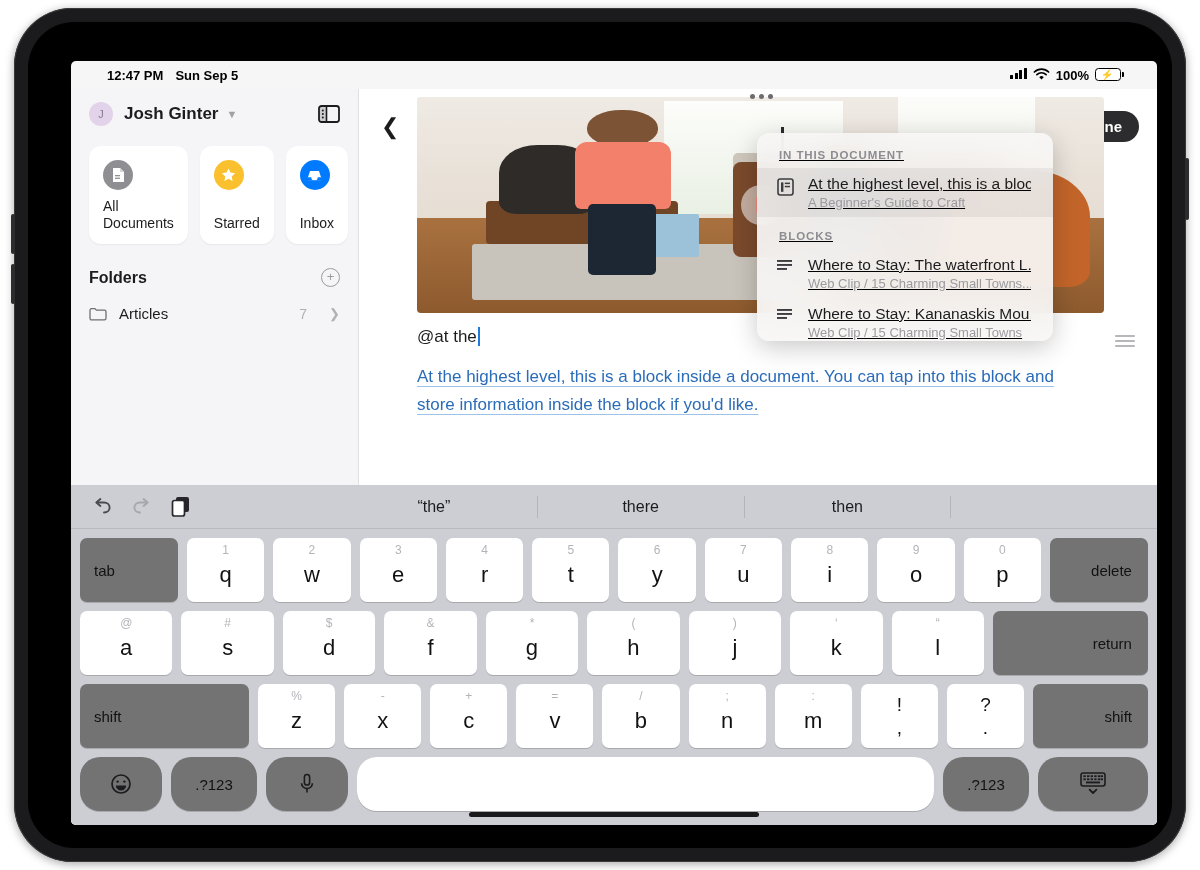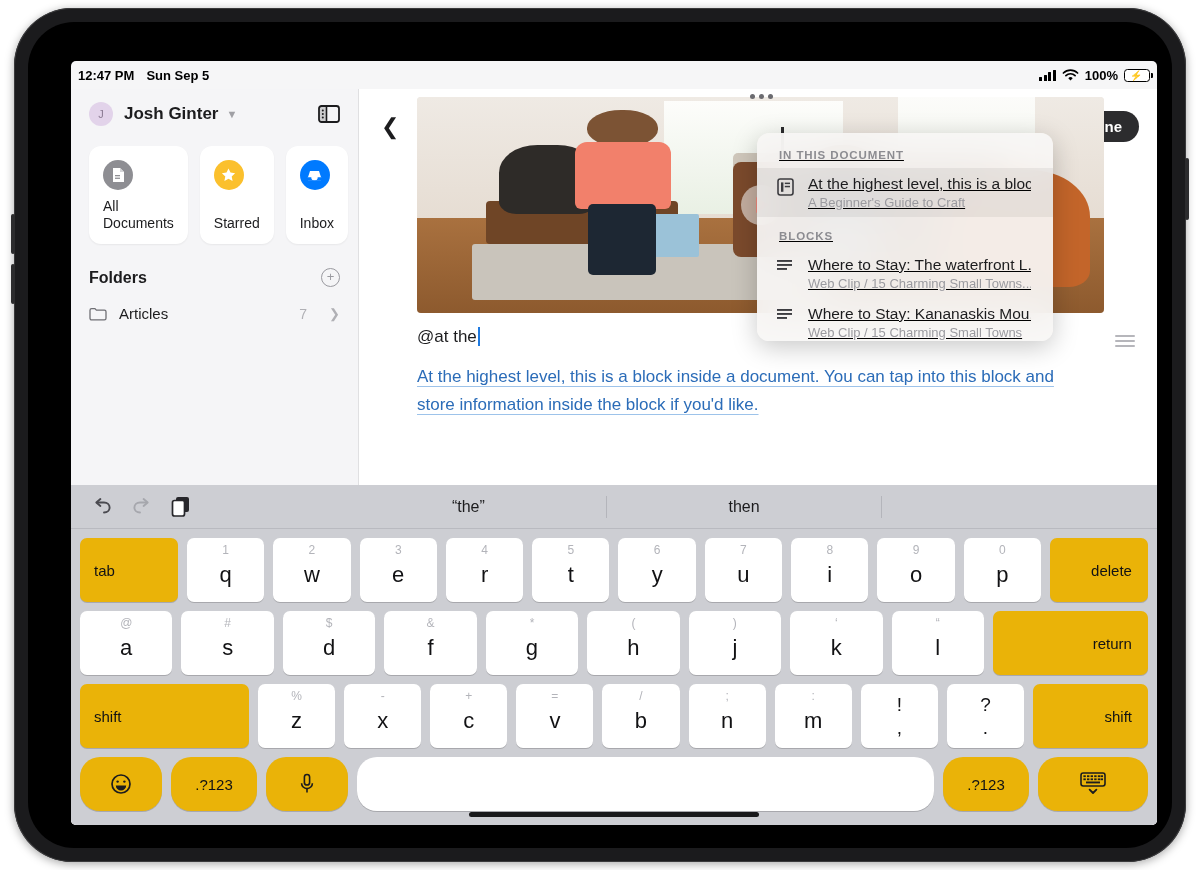--- a/index.html
+++ b/index.html
@@ -42,24 +42,24 @@
   }
   .btn-vol.v1 { top: 206px; height: 40px; }
   .btn-vol.v2 { top: 256px; height: 40px; }
   .dot-cam { position:absolute; left: 19px; top: 408px; width:5px; height:5px; border-radius:50%; background:#3b3b3e; }
   .dot-cam2 { position:absolute; left: 19px; top: 420px; width:5px; height:5px; border-radius:50%; background:#3b3b3e; }
 
   
   .statusbar {
     position: absolute; left: 0; top: 0; width: 1086px; height: 28px;
     display: flex; align-items: center; justify-content: space-between;
-    padding: 0 7px; font-size: 13px; font-weight: bold; color: #000;
+    padding: 0 36px; font-size: 13px; font-weight: bold; color: #000;
   }
   .sb-left { display: flex; gap: 12px; align-items: baseline; }
-  .sb-right { display: flex; gap: 6px; align-items: center; }
+  .sb-right { display: flex; gap: 6px; align-items: flex-start; }
   .cell-bars { display: flex; align-items: flex-end; gap: 1.5px; height: 11px; }
   .cell-bars i { width: 3px; background: #000; border-radius: .5px; display:block; }
   .cell-bars i:nth-child(1){height:4px} .cell-bars i:nth-child(2){height:6px}
   .cell-bars i:nth-child(3){height:9px} .cell-bars i:nth-child(4){height:11px}
   .battery {
     width: 26px; height: 13px; border: 1.5px solid #000; border-radius: 3.5px;
     position: relative; background: #fff; padding: 1.5px;
   }
   .battery::after {
     content:''; position:absolute; right:-3.5px; top:3.5px; width:2px; height:5px;
@@ -205,21 +205,21 @@
     border-left:.5px solid #b4b5bb; line-height:22px;
   }
   .sugg-item:first-child { border-left:none; }
   .krow { display:flex; gap:9px; padding: 0 9px; margin-top:9px; }
   .key {
     height:64px; background:#fff; border-radius:7px; position:relative;
     display:flex; align-items:center; justify-content:center;
     font-size:22px; color:#121214; box-shadow:0 1px 0 rgba(0,0,0,.18);
     flex: 1 1 0;
   }
-  .key.dark { background:#eab308; }
+  .key.dark { background:#737373; }
   .key .sup {
     position:absolute; top:5px; left:50%; transform:translateX(-50%);
     font-size:12px; color:#b3b4ba;
   }
   .key .lbl { margin-top:9px; }
   .key.side { font-size:15px; }
   .key.side-l { justify-content:flex-start; padding-left:14px; }
   .key.side-r { justify-content:flex-end; padding-right:16px; }
   .key.punct { flex-direction:column; gap:1px; font-size:19px; }
   .key.punct .up { font-size:19px; }
@@ -471,20 +471,21 @@
               </span>
               <span>
                 <svg width="20" height="21" viewBox="0 0 20 21">
                   <rect x="5" y="1" width="13" height="15" rx="2" fill="#27272b"></rect>
                   <rect x="1.5" y="4.5" width="12" height="15.5" rx="2" fill="#fff" stroke="#27272b" stroke-width="1.7"></rect>
                 </svg>
               </span>
             </div>
             <div class="sugg-items">
               <span class="sugg-item">“the”</span>
+              <span class="sugg-item">there</span>
               <span class="sugg-item">then</span>
               <span class="sugg-item"></span>
             </div>
           </div>
 
           <div class="krow r1">
             <div class="key dark side side-l tab">tab</div>
             <div class="key">
                 <span class="sup">1</span>
                 <span class="lbl">q</span>

